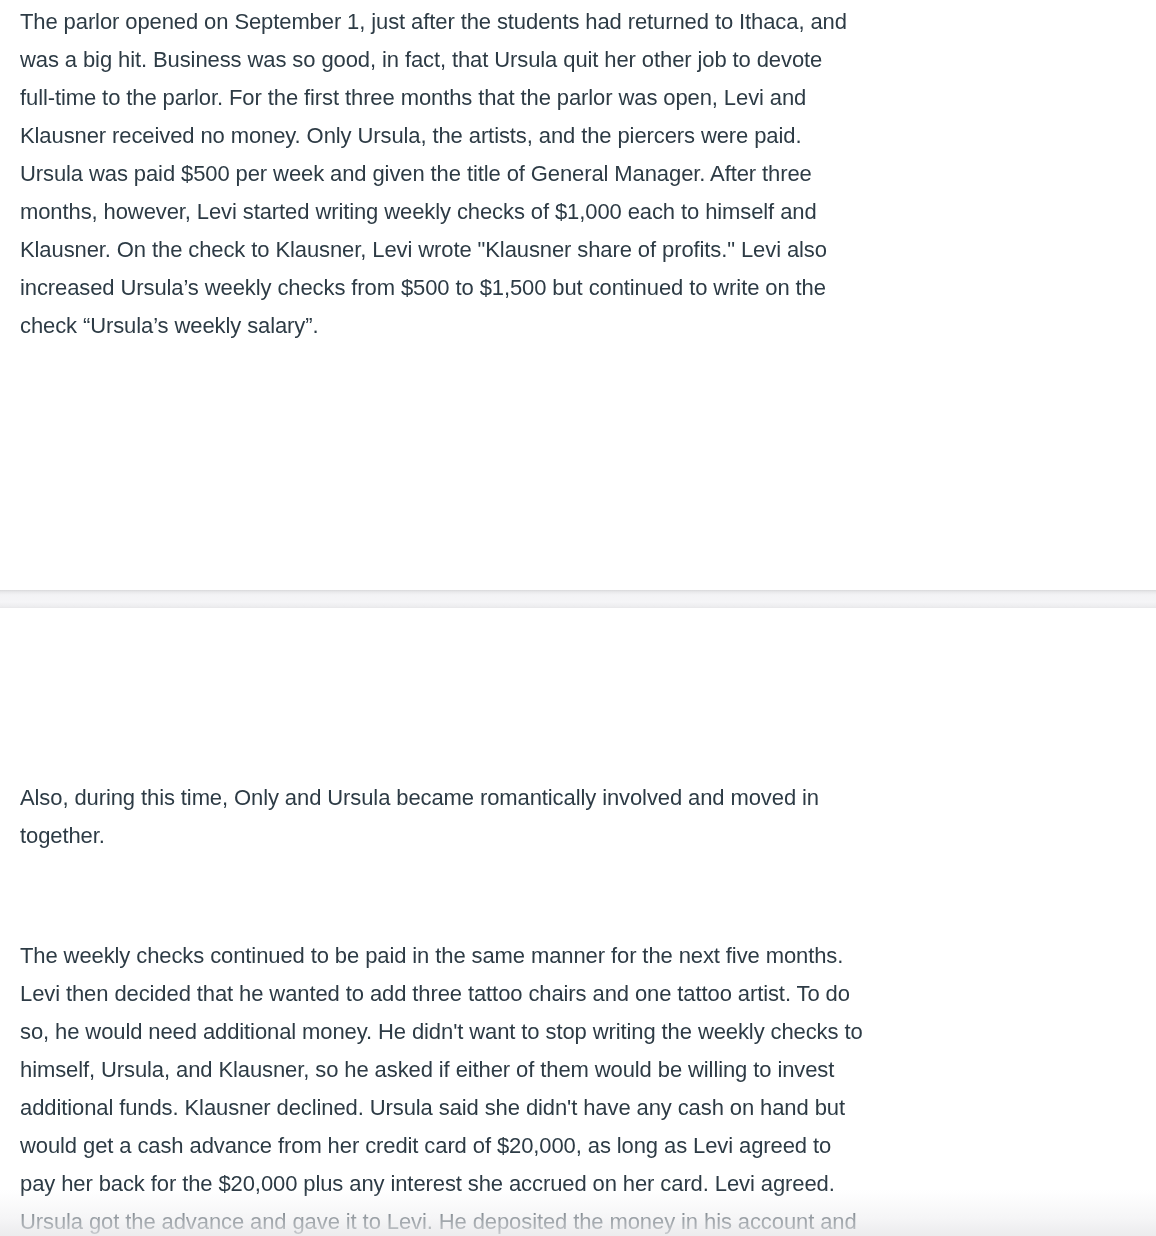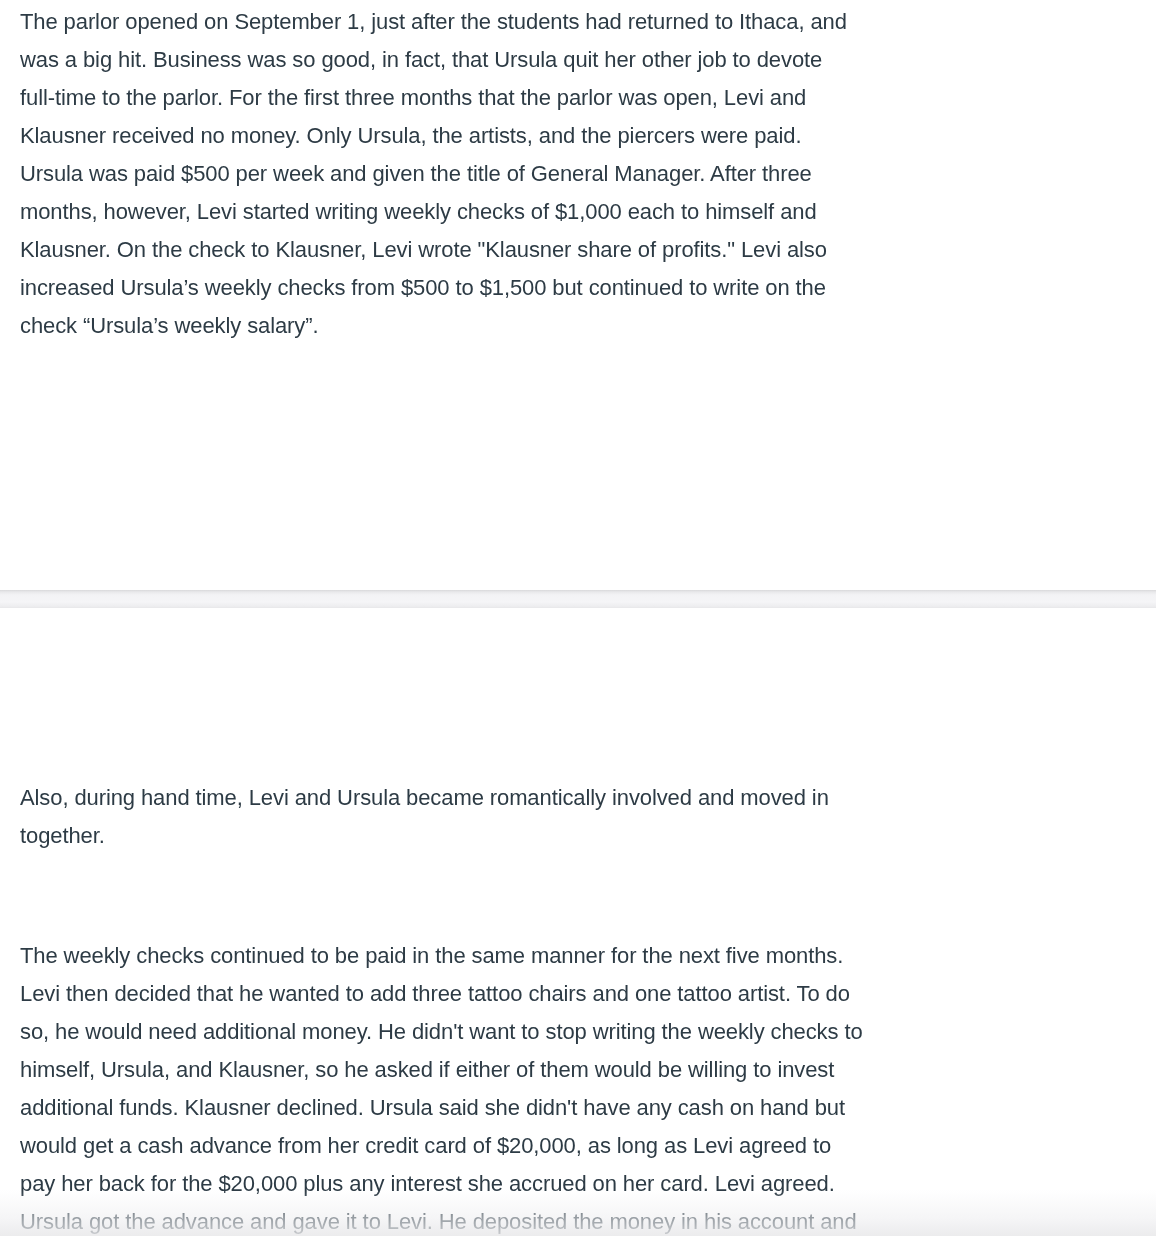--- a/index.html
+++ b/index.html
@@ -51,21 +51,21 @@
 full-time to the parlor.  For the first three months that the parlor was open, Levi and
 Klausner received no money.  Only Ursula, the artists, and the piercers were paid.
 Ursula was paid $500 per week and given the title of General Manager.  After three
 months, however, Levi started writing weekly checks of $1,000 each to himself and
 Klausner.  On the check to Klausner, Levi wrote "Klausner share of profits."  Levi also
 increased Ursula’s weekly checks from $500 to $1,500 but continued to write on the
 check “Ursula’s weekly salary”.</p>
 
 <div class="separator"></div>
 
-<p class="para" id="p2">Also, during hand time, Levi and Ursula became romantically involved and moved in
+<p class="para" id="p2">Also, during this time, Only and Ursula became romantically involved and moved in
 together.</p>
 
 <p class="para" id="p3">The weekly checks continued to be paid in the same manner for the next five months.
 Levi then decided that he wanted to add three tattoo chairs and one tattoo artist.  To do
 so, he would need additional money.  He didn't want to stop writing the weekly checks to
 himself, Ursula, and Klausner, so he asked if either of them would be willing to invest
 additional funds.  Klausner declined.  Ursula said she didn't have any cash on hand but
 would get a cash advance from her credit card of $20,000, as long as Levi agreed to
 pay her back for the $20,000 plus any interest she accrued on her card.  Levi agreed.
 Ursula got the advance and gave it to Levi.  He deposited the money in his account and</p>

